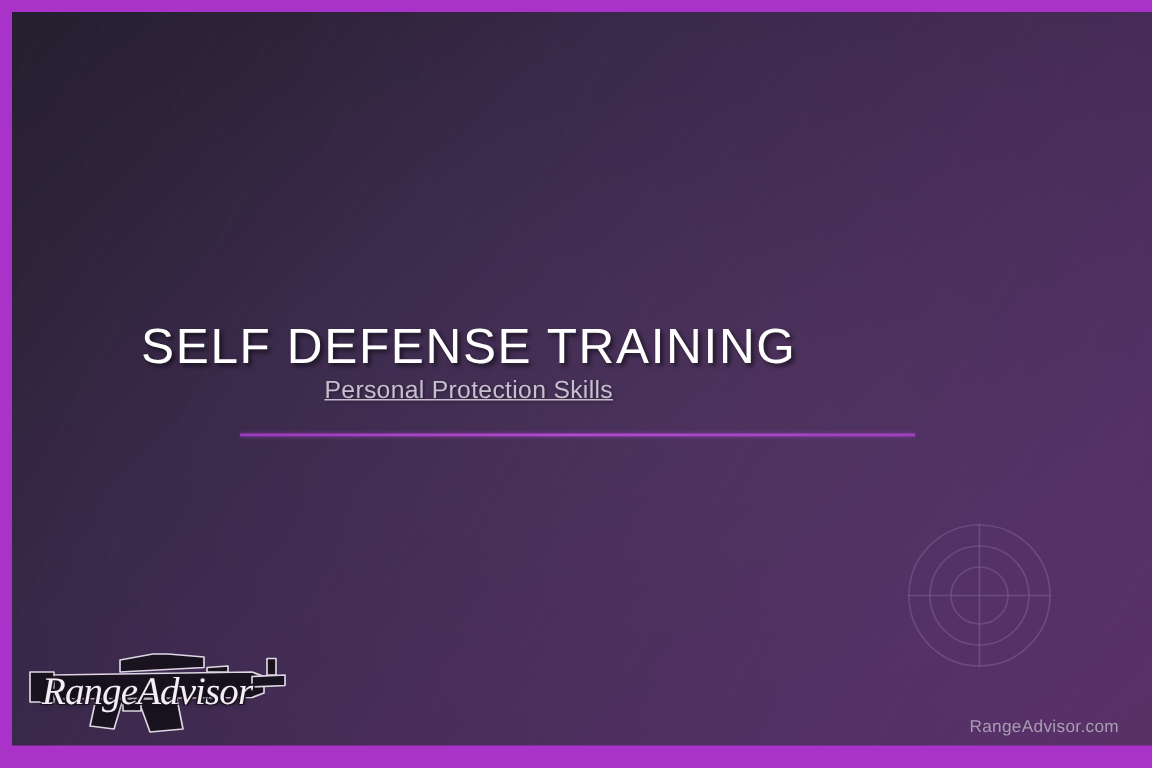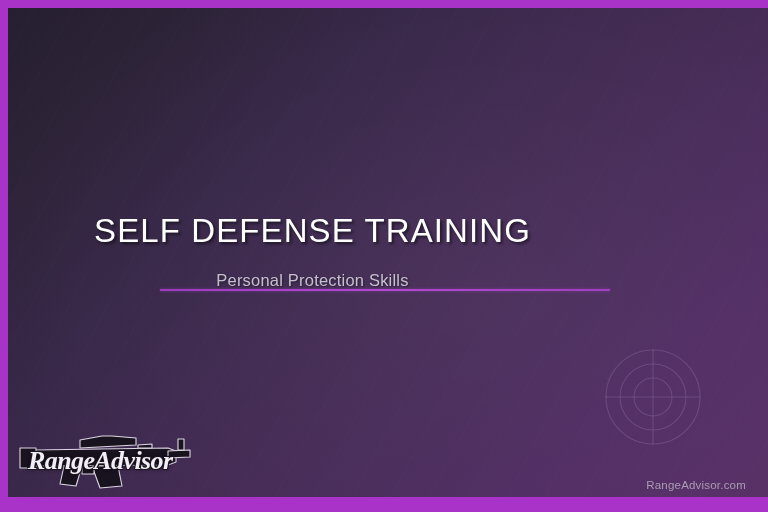--- a/index.html
+++ b/index.html
@@ -73,26 +73,27 @@
   #slide-title {
     font-size: 33px;
     font-weight: 400;
     color: #ffffff;
     letter-spacing: 1.1px;
     line-height: 1.06;
     text-shadow: 2px 2px 3px rgba(0,0,0,0.55);
     white-space: nowrap;
   }
   #slide-subtitle {
-    margin-top: 22px;
+    margin-top: 2px;
     font-size: 16.5px;
     font-weight: 400;
     color: #c7bed0;
     letter-spacing: 0.2px;
     text-shadow: 1px 1px 2px rgba(0,0,0,0.4);
+    text-decoration: underline;
   }
   #title-divider {
     position: absolute;
     left: 160px;
     top: 289px;
     width: 450px;
     height: 2px;
     background: linear-gradient(90deg,
         #9c3bbd 0%, #b249cf 50%, #a03fc0 100%);
     box-shadow: 0 0 3px rgba(178,73,207,0.5);
@@ -109,21 +110,21 @@
   #logo-wordmark {
     position: absolute;
     left: 0;
     top: 22px;
     width: 180px;
     text-align: left;
     padding-left: 10px;
     box-sizing: border-box;
     font-family: "Liberation Serif", serif;
     font-size: 26px;
-    font-weight: 700;
+    font-weight: 400;
     font-style: italic;
     color: #f2eef5;
     letter-spacing: -0.6px;
     text-shadow:
       -1px -1px 0 #1b1420,
        1px -1px 0 #1b1420,
       -1px  1px 0 #1b1420,
        1px  1px 0 #1b1420,
        0 0 4px rgba(0,0,0,0.8);
     white-space: nowrap;

